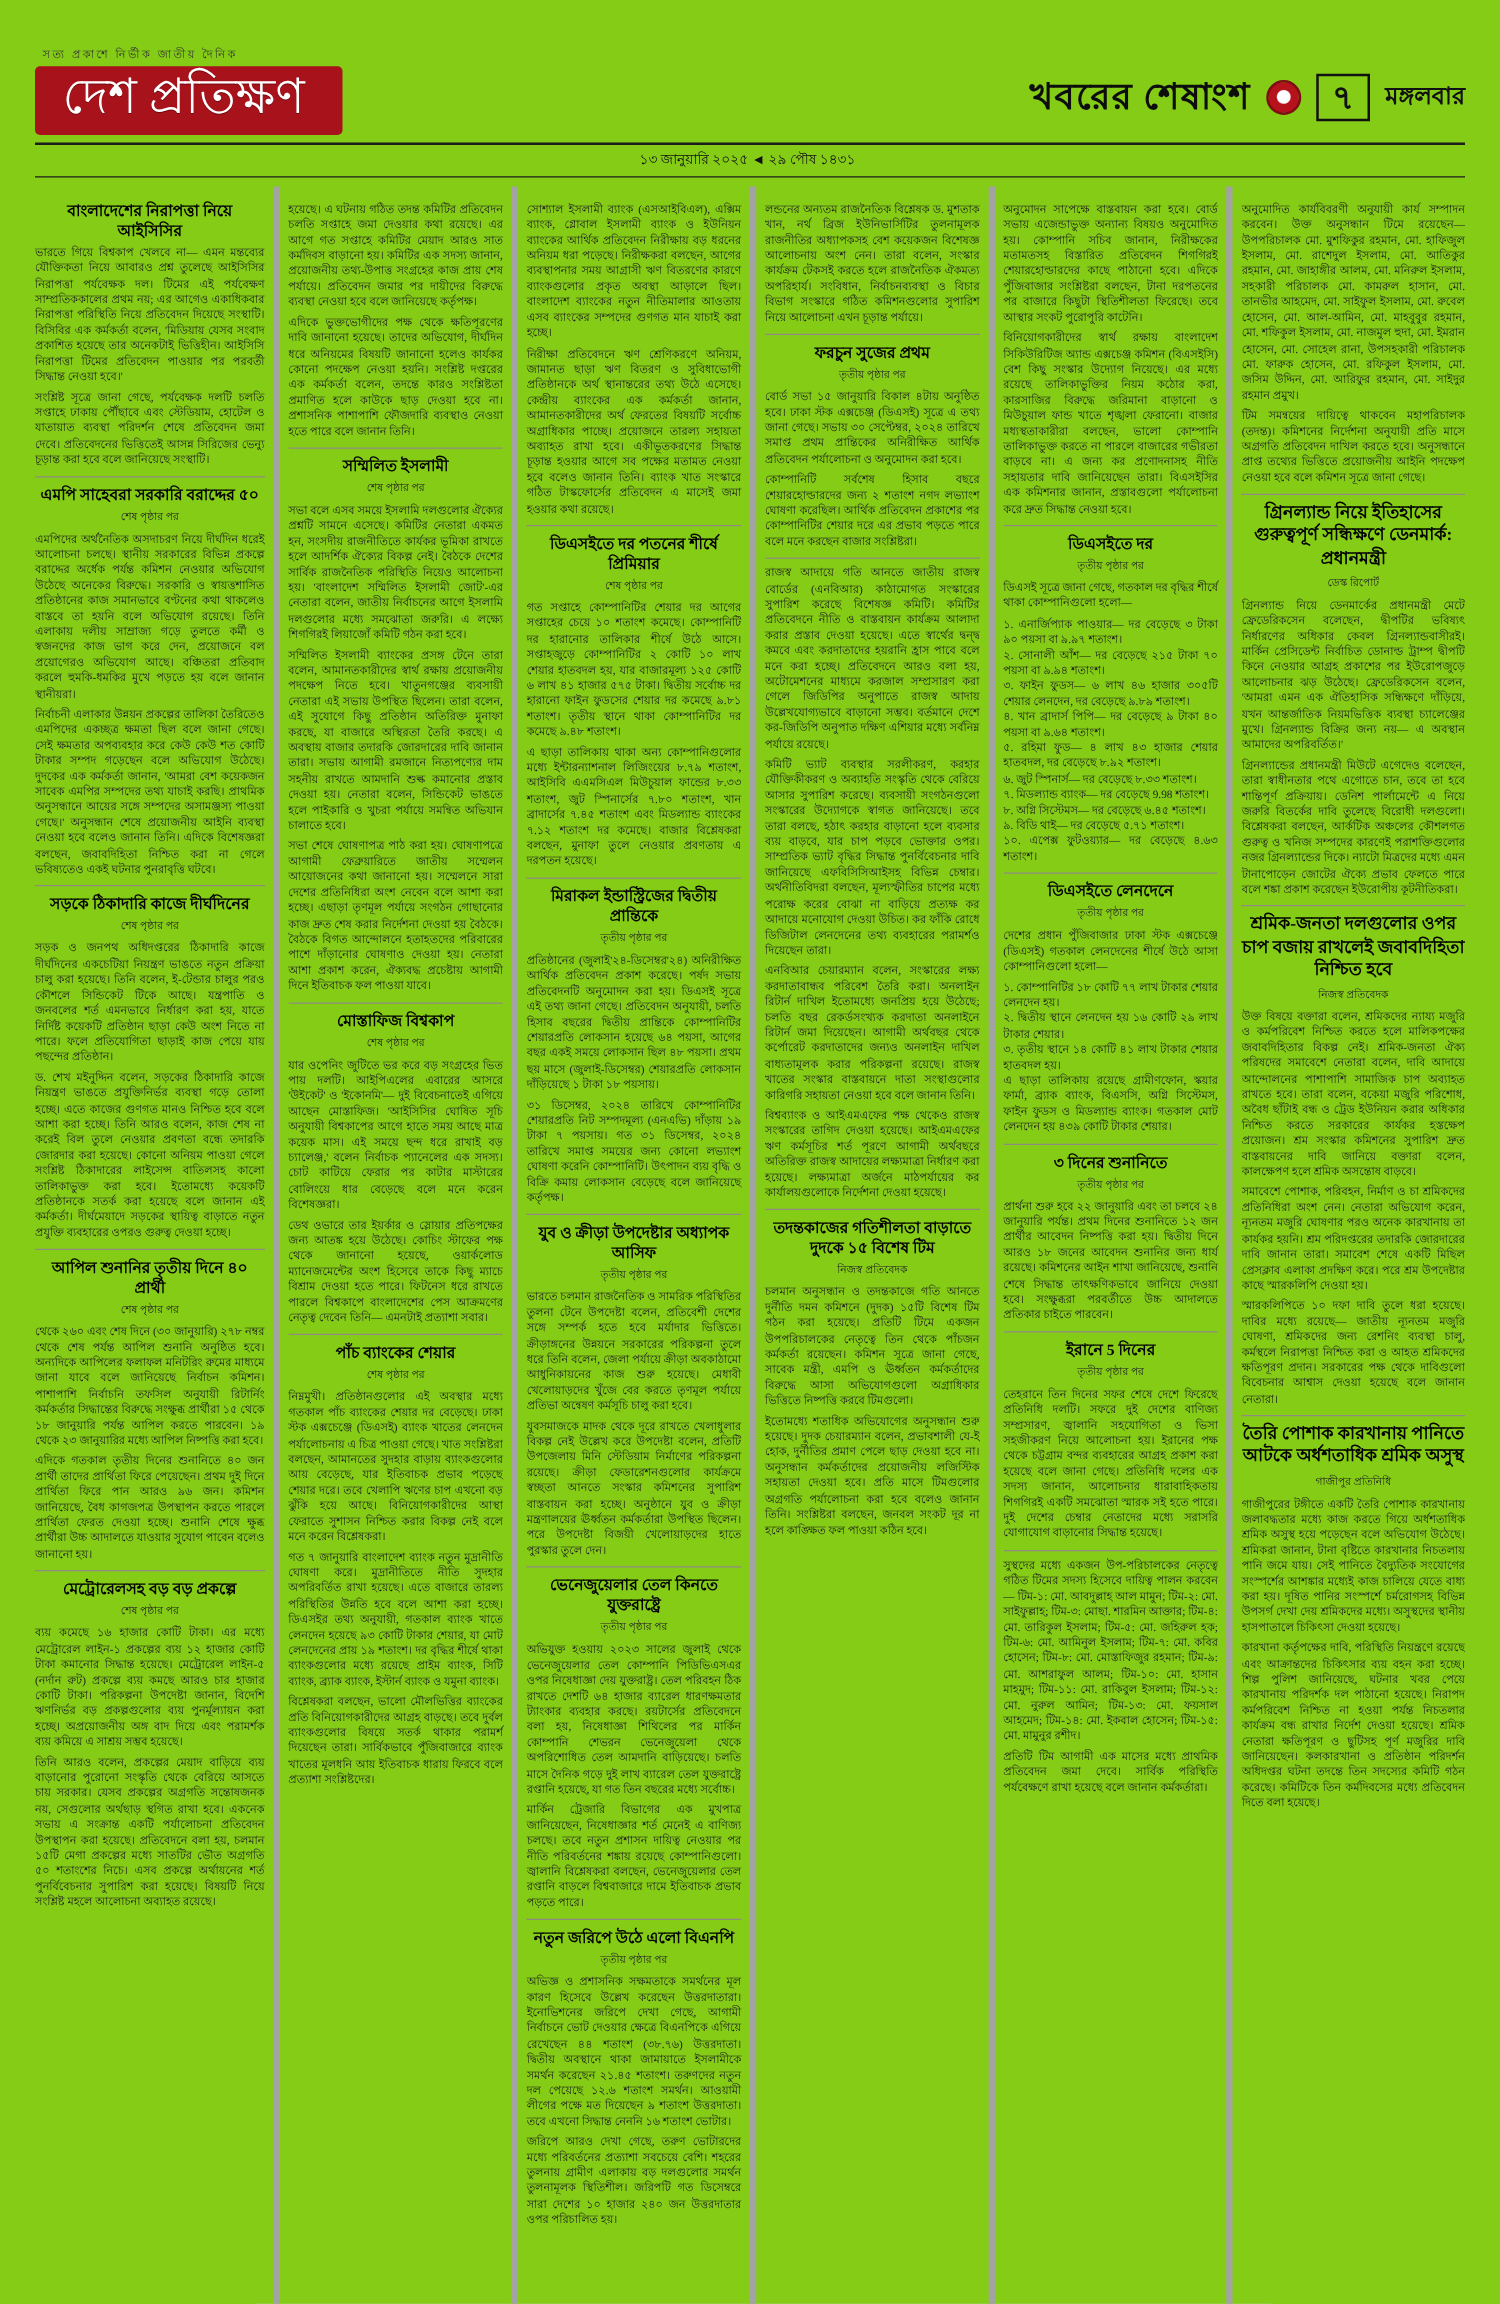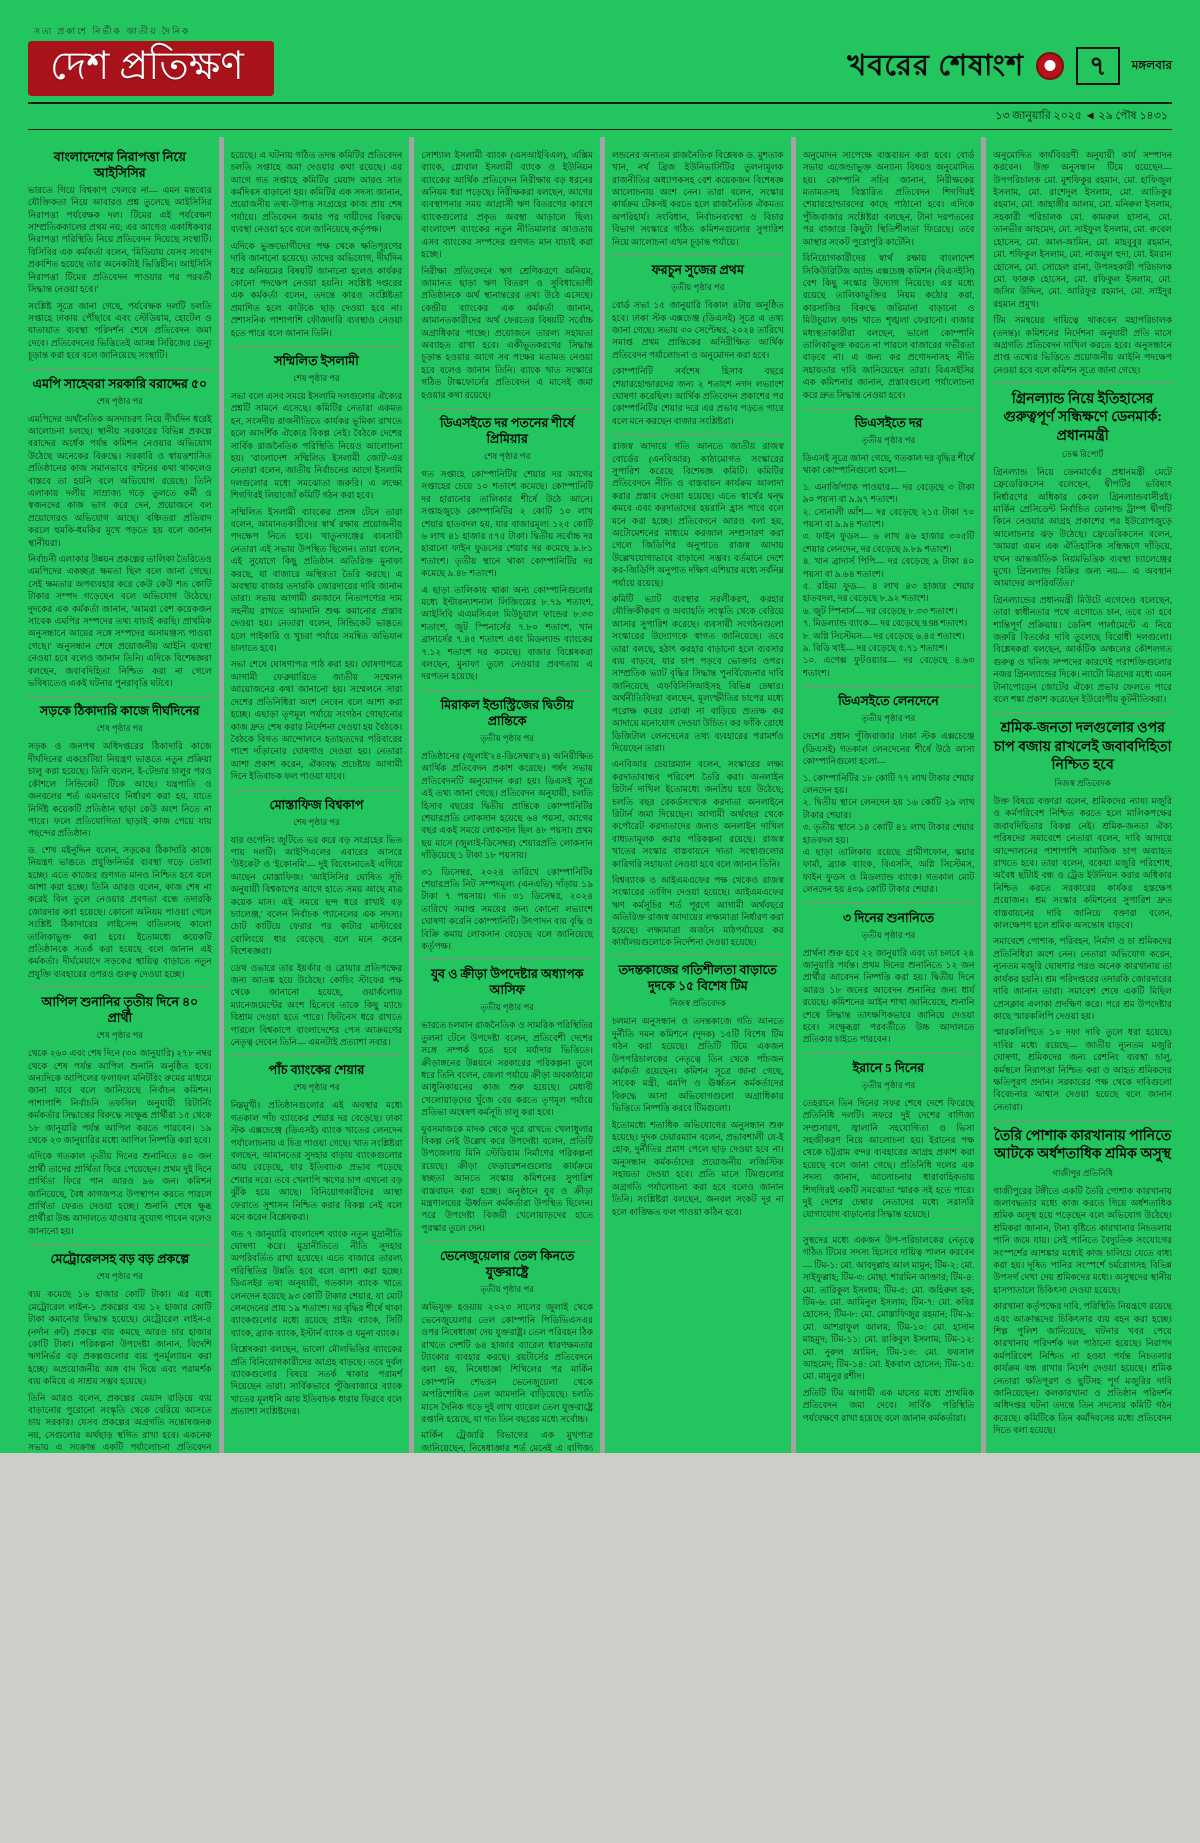--- a/index.html
+++ b/index.html
@@ -1,30 +1,30 @@
 <!DOCTYPE html>
 <html><head>
 <meta charset="utf-8">
 <style>
   *{box-sizing:border-box;}
   html,body{margin:0;padding:0;}
   body{background:#cfcdc7;font-family:"Liberation Serif","DejaVu Serif",serif;}
-  .page{width:1200px;height:1453px;margin:0 auto;background:#22c55e;padding:24px 28px 12px;overflow:hidden;position:relative;}
+  .page{width:1200px;height:1843px;margin:0 auto;background:#84cc16;padding:36px 28px 12px;overflow:hidden;position:relative;}
   
   .header{display:flex;justify-content:space-between;align-items:flex-end;}
   .masthead{display:flex;flex-direction:column;}
   .m-tagline{font-size:9px;letter-spacing:2px;color:#333;margin:0 0 2px 6px;}
   .m-box{background:#a8121a;color:#ffffff;font-weight:normal;font-size:39px;line-height:1.15;padding:3px 30px 7px 22px;border-radius:4px;text-shadow:0 1px 0 #6d0a10;}
   .header-right{display:flex;align-items:center;gap:12px;padding-bottom:5px;}
   .section-title{font-size:29px;font-weight:bold;color:#0d0d0d;letter-spacing:1px;}
   .emblem{width:28px;height:28px;border-radius:50%;background:radial-gradient(circle at 50% 48%, #ffffff 0 5px, #b5121b 6px 100%);border:2px solid #7d0d13;}
   .pagenum{border:2px solid #111;font-size:27px;font-weight:bold;line-height:34px;padding:0 11px;color:#111;}
-  .day{font-size:12px;font-weight:bold;color:#111;}
+  .day{font-size:19px;font-weight:bold;color:#111;}
   .rule-top{border-top:2px solid #1b1b1b;margin-top:6px;}
-  .date-row{display:flex;justify-content:flex-end;font-size:11px;color:#111;padding:3px 4px 3px 0;}
+  .date-row{display:flex;justify-content:center;font-size:11px;color:#111;padding:3px 4px 3px 0;}
   .rule-bottom{border-top:1px solid #1b1b1b;margin-bottom:7px;}
   
   .columns{display:grid;grid-template-columns:repeat(6,1fr);height:1698px;overflow:hidden;}
   .col{overflow:hidden;padding:0 7px;border-left:5px solid #a3a3a3;}
   .col:first-child{border-left:none;padding-left:0;}
   .col:last-child{padding-right:0;}
   .article{border-top:1px solid #8f8b82;margin-top:7px;padding-top:5px;}
   .article.first{border-top:none;margin-top:12px;padding-top:0;}
   .headline{font-weight:bold;font-size:12.5px;line-height:1.28;text-align:center;color:#000;margin:1px 0 3px;}
   .headline.big{font-size:14px;line-height:1.3;}

